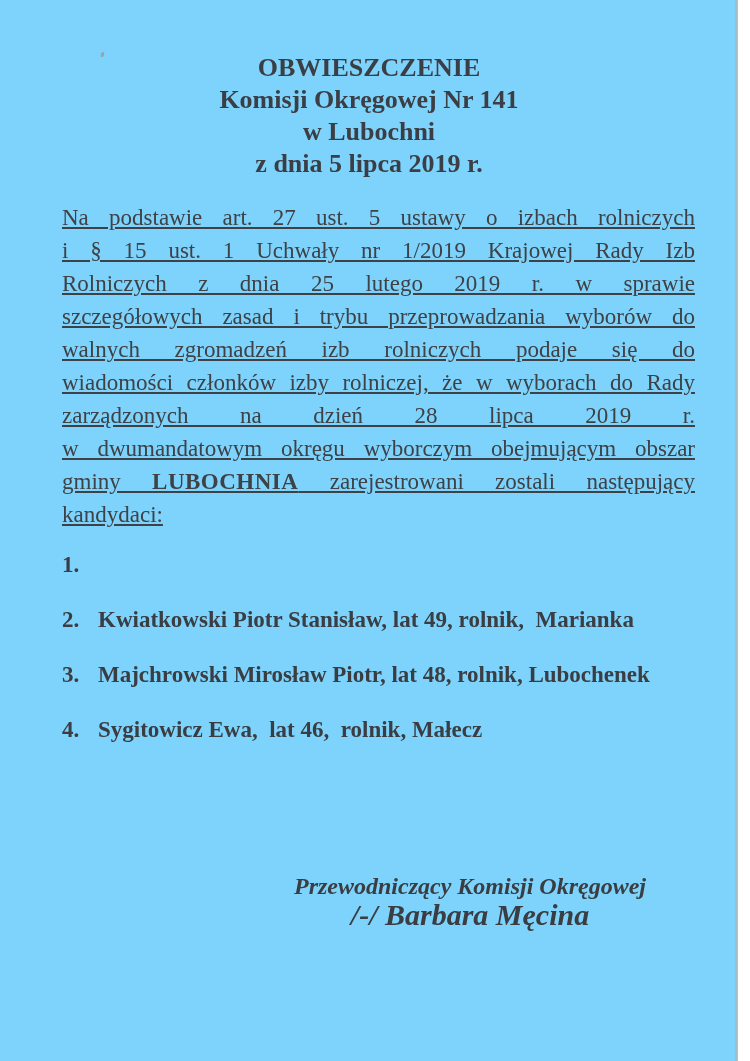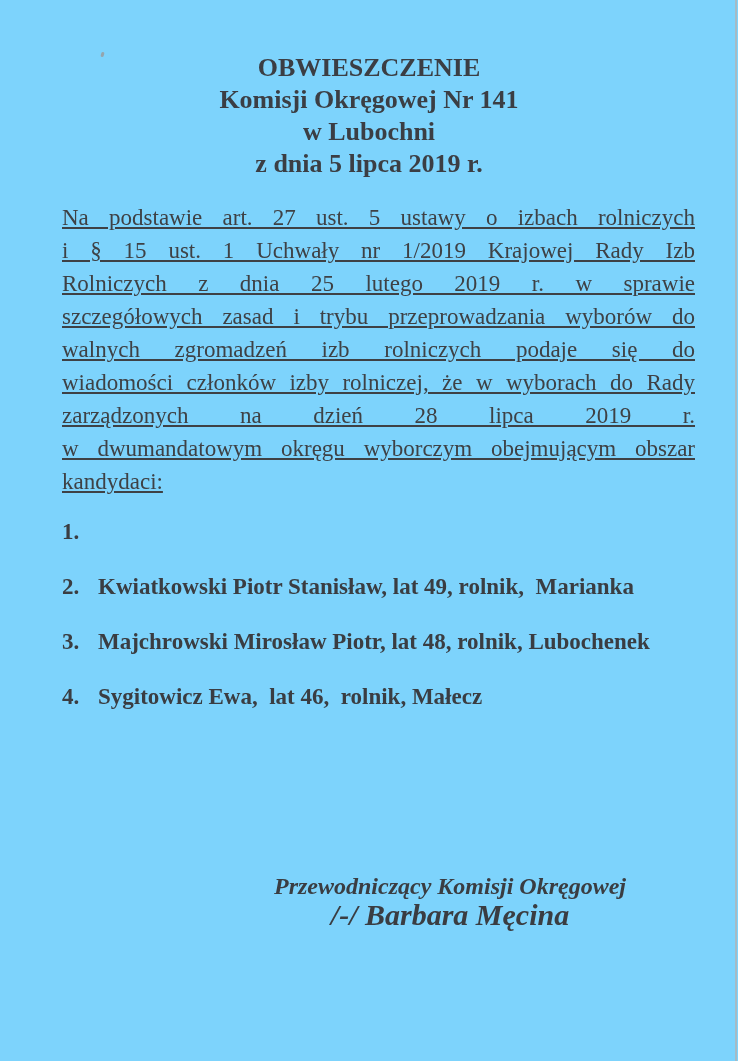--- a/index.html
+++ b/index.html
@@ -79,21 +79,21 @@
     display: flex;
     margin-bottom: 27px;
     white-space: pre-wrap;
   }
   .candidate .num {
     min-width: 22px;
     margin-right: 14px;
   }
   .signature {
     position: absolute;
-    left: 264px;
+    left: 284px;
     top: 872px;
     width: 372px;
     text-align: center;
     font-weight: bold;
     font-style: italic;
     color: #3a3d42;
   }
   .sig-role {
     font-size: 24px;
     line-height: 29px;
@@ -119,20 +119,21 @@
 
   <main class="doc-body" id="body-lines">
       <div class="body-line"><span>Na podstawie art. 27 ust. 5 ustawy o izbach rolniczych</span></div>
       <div class="body-line"><span>i § 15 ust. 1 Uchwały nr 1/2019 Krajowej Rady Izb</span></div>
       <div class="body-line"><span>Rolniczych z dnia 25 lutego 2019 r. w sprawie</span></div>
       <div class="body-line"><span>szczegółowych zasad i trybu przeprowadzania wyborów do</span></div>
       <div class="body-line"><span>walnych zgromadzeń izb rolniczych podaje się do</span></div>
       <div class="body-line"><span>wiadomości członków izby rolniczej, że w wyborach do Rady</span></div>
       <div class="body-line"><span>zarządzonych na dzień 28 lipca 2019 r.</span></div>
       <div class="body-line"><span>w dwumandatowym okręgu wyborczym obejmującym obszar</span></div>
+      <div class="body-line"><span>gminy </span><span class="seg-bold">LUBOCHNIA</span><span> zarejestrowani zostali następujący</span></div>
       <div class="body-line no-justify"><span>kandydaci:</span></div>
     </main>
 
   <ol class="candidates" id="candidate-list">
       <li class="candidate"><span class="num">1.</span></li>
       <li class="candidate"><span class="num">2.</span><span class="txt">Kwiatkowski Piotr Stanisław, lat 49, rolnik,  Marianka</span></li>
       <li class="candidate"><span class="num">3.</span><span class="txt">Majchrowski Mirosław Piotr, lat 48, rolnik, Lubochenek</span></li>
       <li class="candidate"><span class="num">4.</span><span class="txt">Sygitowicz Ewa,  lat 46,  rolnik, Małecz</span></li>
     </ol>
 

